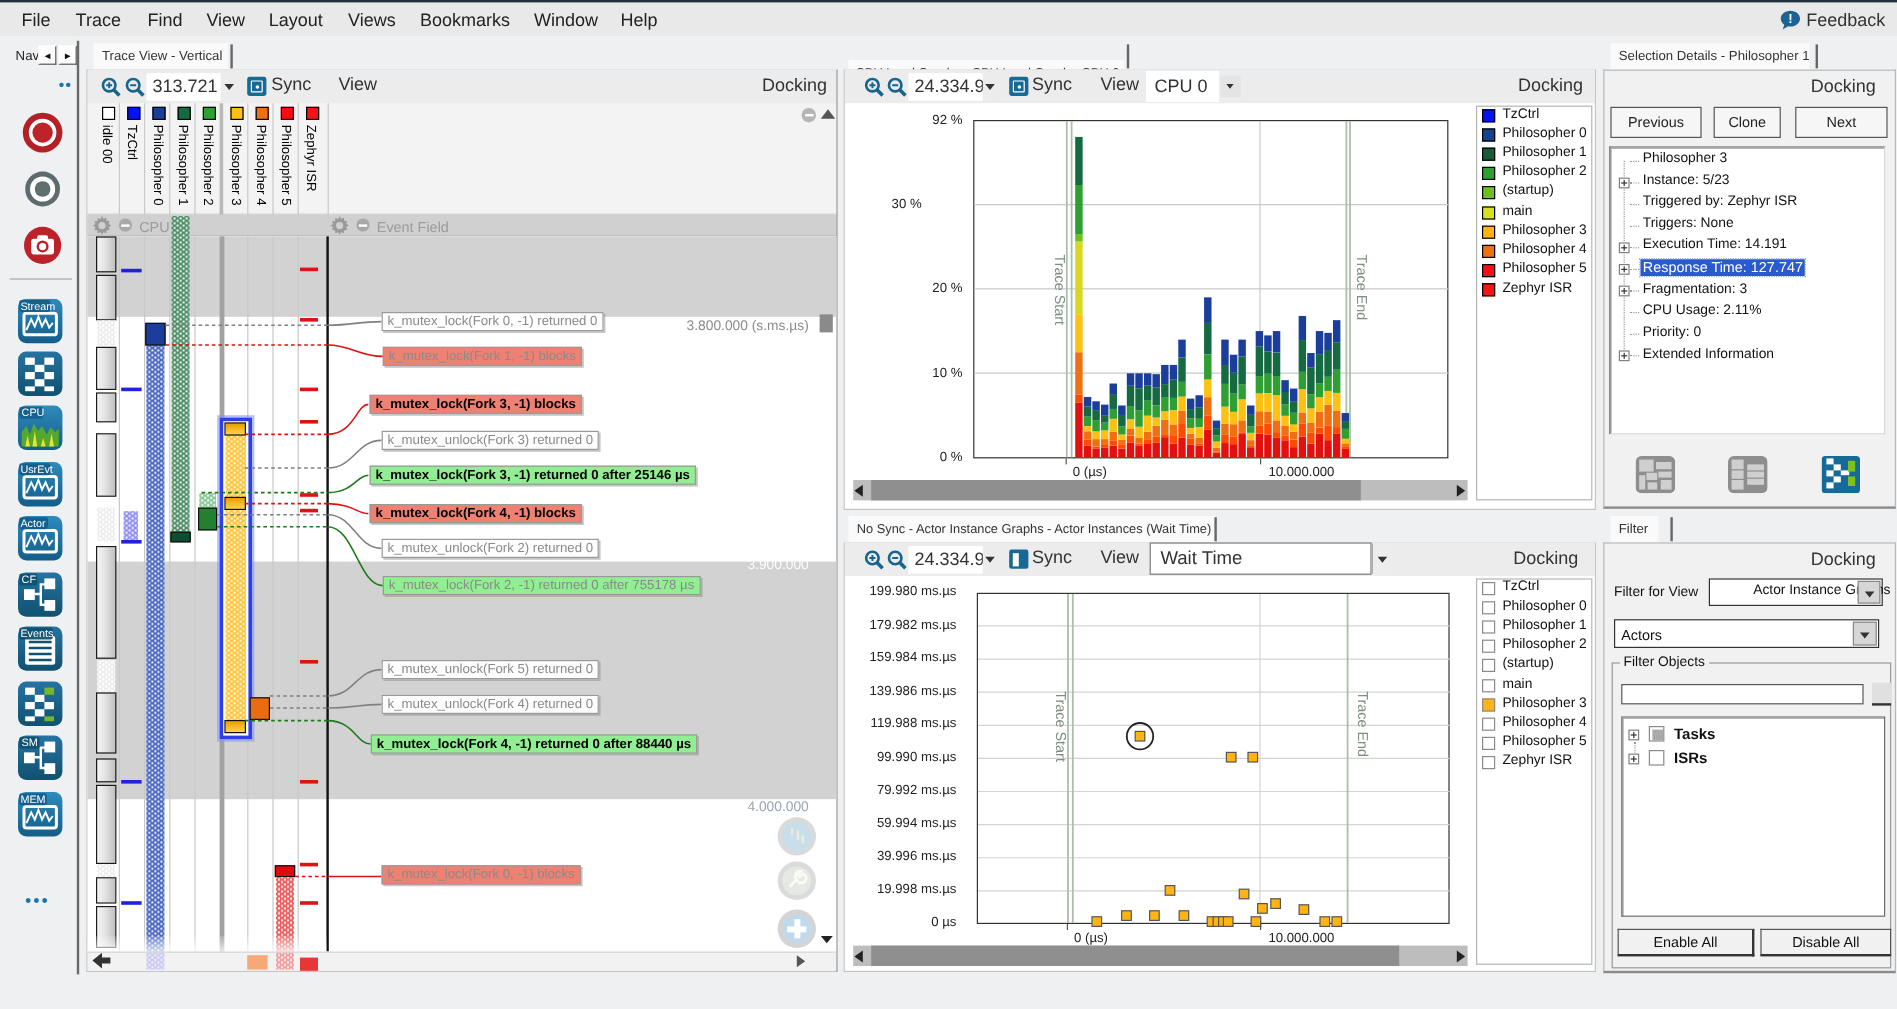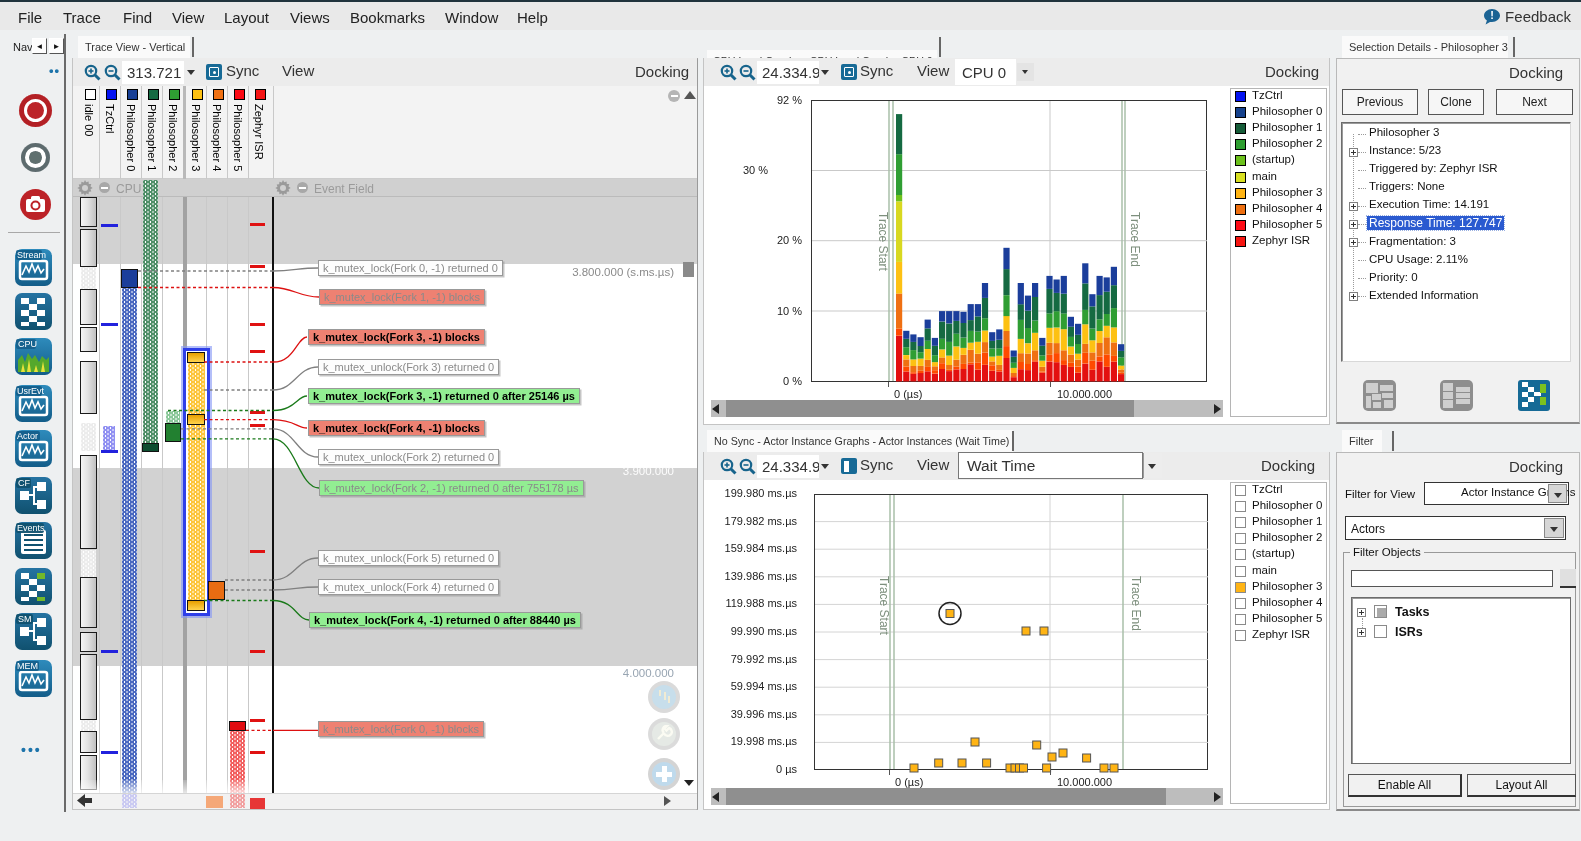--- a/index.html
+++ b/index.html
@@ -879,21 +879,21 @@
       <div class="abs" style="left:532px; top:202px; width:11px; height:11px; border:1px solid #8a8a8a; background:#fff;"></div>
       <div class="abs" style="left:549px; top:200px; font-size:11.5px; color:#111; white-space:nowrap;">Zephyr ISR</div>
 
     <div class="abs" style="left:8px; top:360px; width:512px; height:17px; background:#bdbdbd;"></div>
     <div class="abs" style="left:23px; top:360px; width:440px; height:17px; background:#8f8f8f;"></div>
     <div class="abs" style="left:9px; top:364px; width:0; height:0; border-top:5px solid transparent; border-bottom:5px solid transparent; border-right:7px solid #222;"></div>
     <div class="abs" style="left:511px; top:364px; width:0; height:0; border-top:5px solid transparent; border-bottom:5px solid transparent; border-left:7px solid #222;"></div>
   </div>
 
   <div id="selpanel" style="position:absolute; left:1336px; top:36px; width:245px; height:389px;">
-    <div class="tab" style="left:6px; top:0; width:166px;">Selection Details - Philosopher 3</div>
+    <div class="tab" style="left:6px; top:0; width:166px;">Selection Details - Philosopher 1</div>
     <div class="tabsep" style="left:177px; top:1px;"></div>
     <div style="position:absolute; left:0; top:22px; width:244px; height:366px; background:#f1f1f1; border:1px solid #b9b9b9; border-bottom:2px solid #8a8a8a;"></div>
     <span class="docking" style="left:173px; top:28px;">Docking</span>
     <div class="abs" style="left:6px; top:53px; width:76px; height:26px; background:#f6f6f6; border:1px solid #555; font-size:12px; color:#222; text-align:center; line-height:24px;">Previous</div>
     <div class="abs" style="left:92px; top:53px; width:56px; height:26px; background:#f6f6f6; border:1px solid #555; font-size:12px; color:#222; text-align:center; line-height:24px;">Clone</div>
     <div class="abs" style="left:160px; top:53px; width:77px; height:26px; background:#f6f6f6; border:1px solid #555; font-size:12px; color:#222; text-align:center; line-height:24px;">Next</div>
     <div class="abs" style="left:5px; top:86px; width:230px; height:240px; background:#fff; border:1px solid #6c6c6c; border-right-color:#d8d8d8; border-bottom-color:#d8d8d8; box-shadow:inset 1px 1px 0 #9a9a9a;"></div>
     <div id="seltree">
         <div class="abs" style="left:17px; top:98px; width:1px; height:163px; border-left:1px dotted #9a9a9a;"></div>
         <div class="abs" style="left:22px; top:98px; width:8px; height:1px; border-top:1px dotted #9a9a9a;"></div>
@@ -1005,16 +1005,16 @@
     <div class="abs" style="left:38px; top:177px; width:13px; height:13px; border:1px solid #8a8a8a; background:#fff;">
         <div class="abs" style="left:2px; top:2px; width:9px; height:9px; background:#aaa;"></div>
       </div>
     <div class="abs" style="left:59px; top:177px; font-size:12.5px; font-weight:bold; color:#111;">Tasks</div>
     <div class="abs" style="left:21px; top:200px; width:9px; height:9px; border:1px solid #808080; background:#fff;"></div>
     <div class="abs" style="left:23px; top:204px; width:5px; height:1px; background:#333;"></div>
     <div class="abs" style="left:25px; top:202px; width:1px; height:5px; background:#333;"></div>
     <div class="abs" style="left:38px; top:197px; width:13px; height:13px; border:1px solid #8a8a8a; background:#fff;"></div>
     <div class="abs" style="left:59px; top:197px; font-size:12.5px; font-weight:bold; color:#111;">ISRs</div>
     <div class="abs" style="left:12px; top:346px; width:114px; height:23px; background:#f1f1f1; border:1px solid #555; border-right:2px solid #333; border-bottom:2px solid #333; font-size:12px; color:#111; text-align:center; line-height:21px;">Enable All</div>
-    <div class="abs" style="left:131px; top:346px; width:109px; height:23px; background:#f1f1f1; border:1px solid #555; border-bottom:2px solid #333; font-size:12px; color:#111; text-align:center; line-height:21px;">Layout All</div>
+    <div class="abs" style="left:131px; top:346px; width:109px; height:23px; background:#f1f1f1; border:1px solid #555; border-bottom:2px solid #333; font-size:12px; color:#111; text-align:center; line-height:21px;">Disable All</div>
   </div>
 
 </div>
 
 </body></html>

